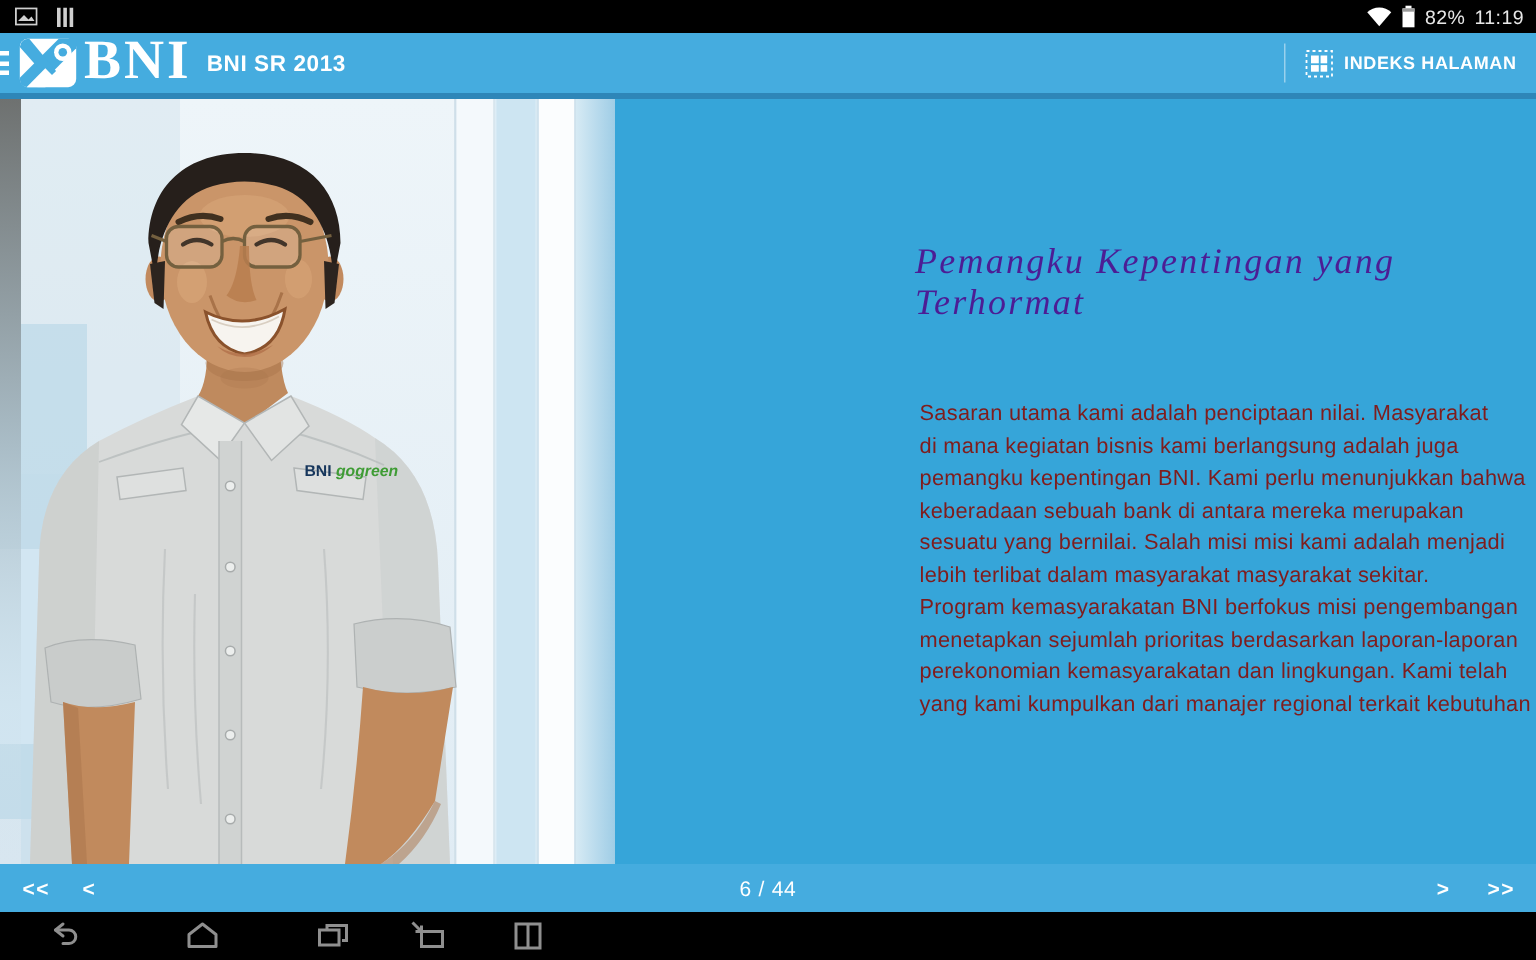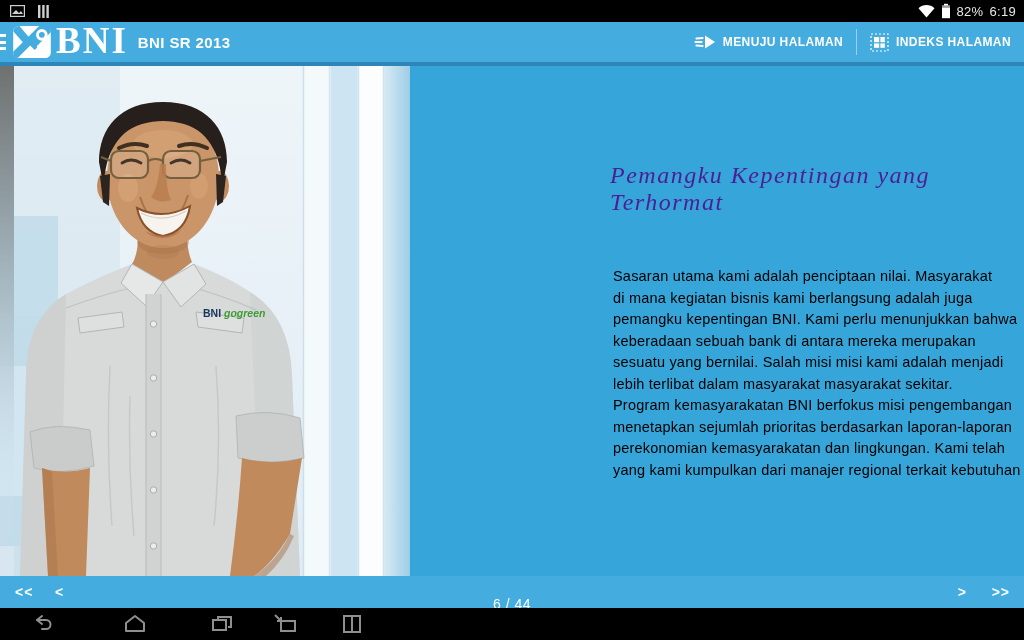--- a/index.html
+++ b/index.html
@@ -38,33 +38,33 @@
     font-size:12px; font-weight:bold; letter-spacing:.4px; cursor:pointer; }
   .action-sep { width:1px; height:26px; background:rgba(255,255,255,.45); }
   
   .content { position:absolute; top:66px; left:0; width:1024px; height:510px; background:#36A5D9; }
   .photo { position:absolute; top:0; left:0; width:410px; height:510px; overflow:hidden; }
   .page-heading {
     position:absolute; left:610px; top:96px; width:400px;
     font-family:"Liberation Serif", serif; font-style:italic; font-weight:normal;
     color:#4c1d95; font-size:24px; letter-spacing:1.5px;
   }
-  .body-text { position:absolute; left:613px; top:200px; color:#000000; }
+  .body-text { position:absolute; left:613px; top:200px; color:#7f1d1d; }
   .body-text .line { font-size:14.5px; line-height:21.5px; letter-spacing:.2px; white-space:nowrap; }
   
   .pagination {
     position:absolute; top:576px; left:0; width:1024px; height:32px;
     background:#45ACDF; color:#fff;
   }
   .pg-btn { position:absolute; top:0; height:32px; line-height:32px;
     font-size:14px; font-weight:bold; letter-spacing:1px; cursor:pointer; }
   .pg-first { left:15px; } .pg-prev { left:55px; }
   .pg-next { right:57px; } .pg-last { right:14px; }
   .pg-current {
-    position:absolute; left:0; width:1024px; text-align:center; top:12px;
+    position:absolute; left:0; width:1024px; text-align:center; top:0;
     height:32px; line-height:32px; font-size:14px; letter-spacing:.5px;
   }
   
   .nav-bar { position:absolute; top:608px; left:0; width:1024px; height:32px; background:#000; }
   .nav-btn { position:absolute; top:4px; width:26px; height:24px; cursor:pointer; }
   .nav-btn svg { width:100%; height:100%; }
 </style>
 </head>
 <body>
 
@@ -85,52 +85,41 @@
     <div class="status-right">
       <svg width="17" height="14" viewBox="0 0 17 14">
         <path d="M0.5 4.2 A 11.5 11.5 0 0 1 16.5 4.2 L8.5 13.5 Z" fill="#ffffff"></path>
       </svg>
       <svg width="10" height="16" viewBox="0 0 10 16">
         <rect x="3" y="0.8" width="4" height="2" fill="#ffffff"></rect>
         <rect x="1" y="2.6" width="8" height="12.6" fill="#ffffff"></rect>
         <rect x="1" y="2.6" width="8" height="2.2" fill="#9a9a9a"></rect>
       </svg>
       <span class="status-text">82%</span>
-      <span class="status-text">6:19</span>
+      <span class="status-text">11:19</span>
     </div>
   </div>
 
   <div class="app-bar">
     <div class="hamburger">
       <span></span>
         <span></span>
         <span></span>
     </div>
     <svg class="logo-tile" viewBox="0 0 44 38">
       <rect x="1" y="1" width="42" height="36" rx="6" fill="#ffffff"></rect>
       <path d="M1 30 L30 1 L43 1 L43 8 L14 37 L7 37 Q1 37 1 31 Z" fill="#45ACDF"></path>
       <path d="M8 1 L28 25 L22 31 L1 7 Q2 1 8 1 Z" fill="#45ACDF"></path>
       <circle cx="33" cy="11" r="6.5" fill="#ffffff"></circle>
       <circle cx="33" cy="11" r="3.2" fill="#45ACDF"></circle>
       <path d="M6 37 L20 23 L27 30 L20 37 Z" fill="#ffffff"></path>
     </svg>
     <div class="bni-wordmark">BNI</div>
     <div class="app-title">BNI SR 2013</div>
     <div class="app-actions">
-      <div class="action-btn">
-        <svg width="22" height="16" viewBox="0 0 22 16">
-          <path d="M11 1.5 L21 8 L11 14.5 Z" fill="#ffffff"></path>
-          <g stroke="#ffffff" stroke-width="2.2" stroke-linecap="round">
-            <line x1="2.5" y1="4.5" x2="8.5" y2="4"></line>
-            <line x1="1.5" y1="8" x2="7.5" y2="8"></line>
-            <line x1="2.5" y1="11.5" x2="8.5" y2="12"></line>
-          </g>
-        </svg>
-        <span>MENUJU HALAMAN</span>
-      </div>
       <div class="action-sep"></div>
       <div class="action-btn">
         <svg width="19" height="19" viewBox="0 0 19 19">
           <rect x="1" y="1" width="17" height="17" fill="none" stroke="#ffffff" stroke-width="1.2" stroke-dasharray="2 2"></rect>
           <rect x="4" y="4" width="5.2" height="5.2" fill="#ffffff"></rect>
           <rect x="10.4" y="4" width="4.4" height="5.2" fill="#ffffff"></rect>
           <rect x="4" y="10.4" width="5.2" height="4.4" fill="#ffffff"></rect>
           <rect x="10.4" y="10.4" width="4.4" height="4.4" fill="#ffffff"></rect>
         </svg>
         <span>INDEKS HALAMAN</span>

